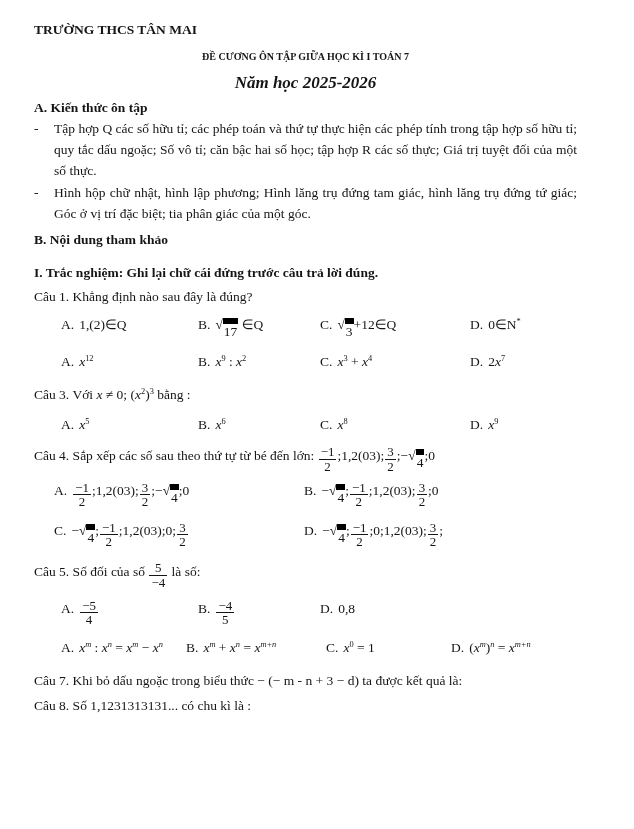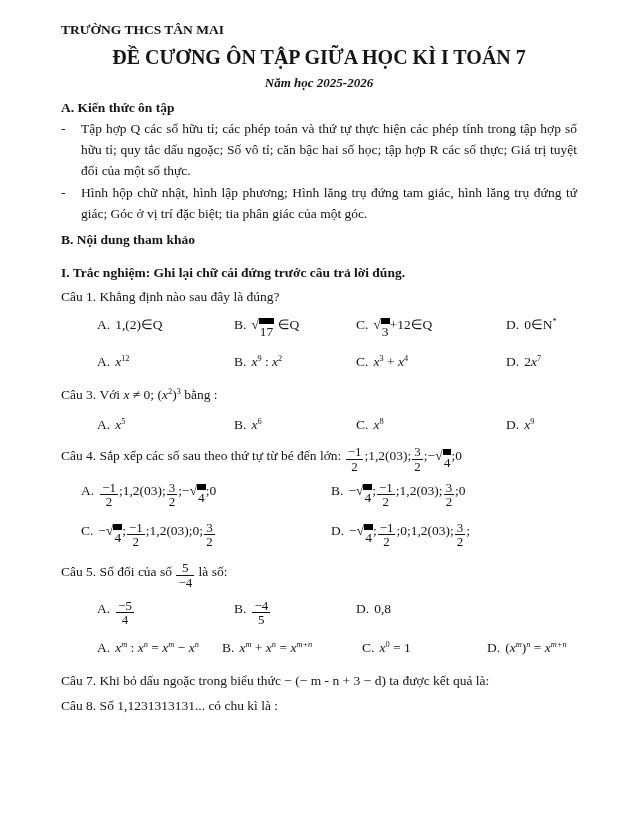--- a/index.html
+++ b/index.html
@@ -2,41 +2,41 @@
 <html><head>
 <meta charset="utf-8">
 <style>
   * { margin:0; padding:0; box-sizing:border-box; }
   html,body { background:#ffffff; }
   body {
     width:634px; height:829px; overflow:hidden;
     font-family:"Liberation Serif", serif;
     color:#151515; font-size:13.5px;
   }
-  .page { padding:21px 57px 0 61px; }
+  .page { padding:21px 57px 0 34px; }
 
   .school { font-weight:bold; font-size:13.5px; line-height:18px; }
-  .title  { text-align:center; font-weight:bold; font-size:20px; line-height:18px; margin-top:9px; }
-  .year   { text-align:center; font-weight:bold; font-style:italic; font-size:13px; line-height:18px; margin-top:8px; }
+  .title  { text-align:center; font-weight:bold; font-size:10px; line-height:18px; margin-top:9px; }
+  .year   { text-align:center; font-weight:bold; font-style:italic; font-size:17px; line-height:18px; margin-top:8px; }
 
   .h { font-weight:bold; line-height:21px; margin-top:5px; }
   .bullet { display:flex; line-height:21.2px; }
   .bullet .dash { width:20px; flex:none; }
   .bullet .btxt { flex:1; text-align:justify; }
 
   .q { line-height:20px; }
   .stem { line-height:22px; }
   #q1 { margin-top:3px; }
   #q2,#q3,#q5,#q6,#q7 { margin-top:12px; }
   #q4 { margin-top:10px; }
   #q8 { margin-top:3px; }
 
   .opts4 {
     display:grid; grid-template-columns:137px 122px 150px 1fr;
-    margin-left:36px; margin-top:7px; align-items:baseline;
+    margin-left:27px; margin-top:7px; align-items:baseline;
   }
   #q3 .opts4 { margin-top:9px; }
   #q5 .opts4 { margin-top:10px; }
   .opts2 {
     display:grid; grid-template-columns:250px 1fr;
     margin-left:20px; margin-top:8px; row-gap:13px; align-items:baseline;
   }
   .opts-inline { display:flex; justify-content:space-between; margin-top:2px; line-height:20px; }
 
   .opt { white-space:nowrap; }

